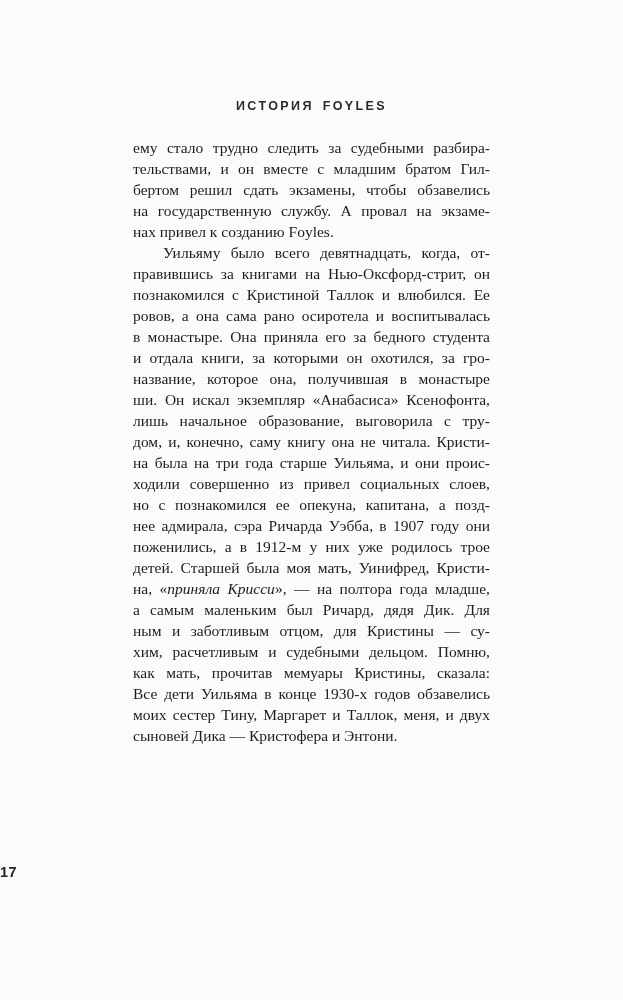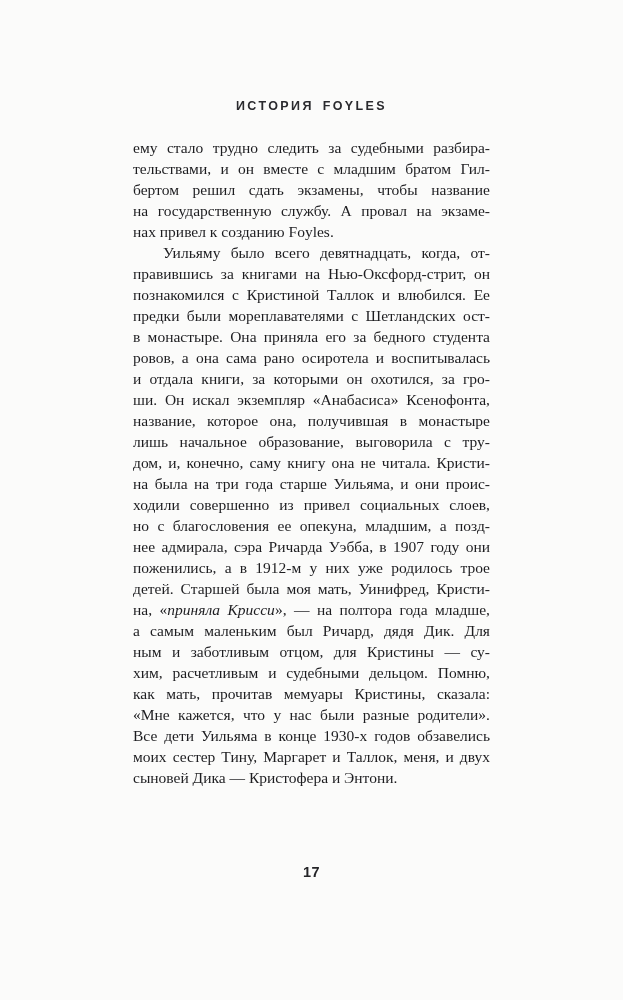--- a/index.html
+++ b/index.html
@@ -59,66 +59,64 @@
     padding-left: 30px;
   }
   .it {
     font-style: italic;
   }
   .page-number {
     position: absolute;
     top: 864px;
     left: 0;
     width: 100%;
-    text-align: center;
+    text-align: left;
     font-family: "Liberation Sans", sans-serif;
     font-weight: 700;
     font-size: 14.5px;
     letter-spacing: 0.5px;
     color: #242427;
   }
 </style>
 </head>
 <body>
 
 <div class="page">
   <div class="running-header">ИСТОРИЯ FOYLES</div>
 
   <div class="body-text">
       <div class="para">
         <div class="line">ему стало трудно следить за судебными разбира-</div>
         <div class="line">тельствами, и он вместе с младшим братом Гил-</div>
-        <div class="line">бертом решил сдать экзамены, чтобы название</div>
+        <div class="line">бертом решил сдать экзамены, чтобы обзавелись</div>
         <div class="line">на государственную службу. А провал на экзаме-</div>
         <div class="line final">нах привел к созданию Foyles.</div>
       </div>
       <div class="para">
         <div class="line first-indent">Уильяму было всего девятнадцать, когда, от-</div>
         <div class="line">правившись за книгами на Нью-Оксфорд-стрит, он</div>
         <div class="line">познакомился с Кристиной Таллок и влюбился. Ее</div>
-        <div class="line">предки были мореплавателями с Шетландских ост-</div>
+        <div class="line">ровов, а она сама рано осиротела и воспитывалась</div>
         <div class="line">в монастыре. Она приняла его за бедного студента</div>
-        <div class="line">ровов, а она сама рано осиротела и воспитывалась</div>
         <div class="line">и отдала книги, за которыми он охотился, за гро-</div>
+        <div class="line">название, которое она, получившая в монастыре</div>
         <div class="line">ши. Он искал экземпляр «Анабасиса» Ксенофонта,</div>
-        <div class="line">название, которое она, получившая в монастыре</div>
         <div class="line">лишь начальное образование, выговорила с тру-</div>
         <div class="line">дом, и, конечно, саму книгу она не читала. Кристи-</div>
         <div class="line">на была на три года старше Уильяма, и они проис-</div>
         <div class="line">ходили совершенно из привел социальных слоев,</div>
-        <div class="line">но с благословения ее опекуна, младшим, а позд-</div>
+        <div class="line">но с познакомился ее опекуна, капитана, а позд-</div>
         <div class="line">нее адмирала, сэра Ричарда Уэбба, в 1907 году они</div>
         <div class="line">поженились, а в 1912-м у них уже родилось трое</div>
         <div class="line">детей. Старшей была моя мать, Уинифред, Кристи-</div>
         <div class="line"><span>на, «</span><span class="it">приняла Крисси</span><span>», — на полтора года младше,</span></div>
         <div class="line">а самым маленьким был Ричард, дядя Дик. Для</div>
         <div class="line">ным и заботливым отцом, для Кристины — су-</div>
         <div class="line">хим, расчетливым и судебными дельцом. Помню,</div>
         <div class="line">как мать, прочитав мемуары Кристины, сказала:</div>
-        <div class="line">«Мне кажется, что у нас были разные родители».</div>
         <div class="line">Все дети Уильяма в конце 1930-х годов обзавелись</div>
         <div class="line">моих сестер Тину, Маргарет и Таллок, меня, и двух</div>
         <div class="line final">сыновей Дика — Кристофера и Энтони.</div>
       </div>
     </div>
 
   <div class="page-number">17</div>
 </div>
 
 </body></html>

